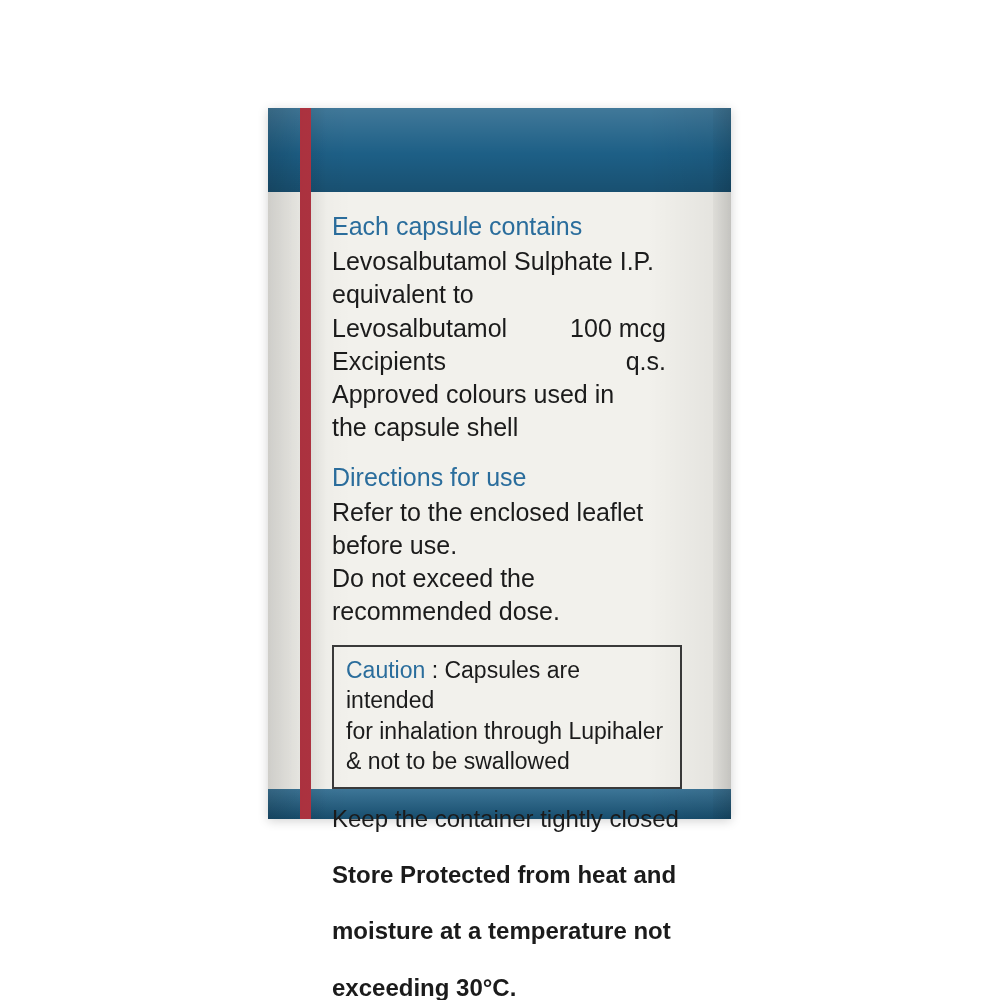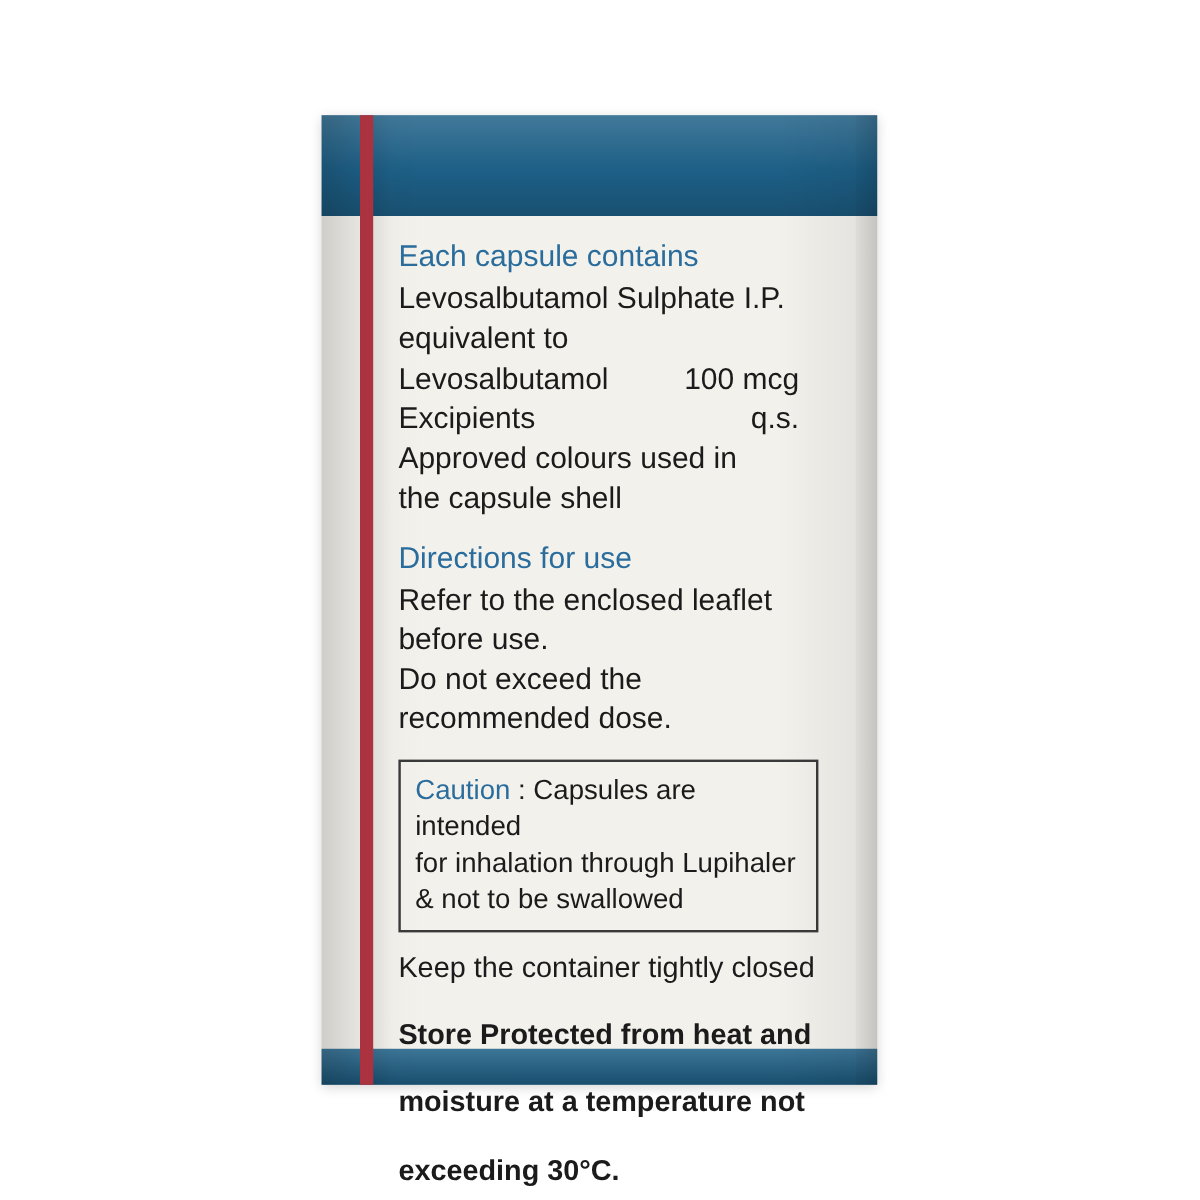--- a/index.html
+++ b/index.html
@@ -16,23 +16,23 @@
     width: 1000px;
     height: 1000px;
     background: #ffffff;
     overflow: hidden;
   }
 
   
   .carton {
     position: absolute;
     left: 268px;
-    top: 96px;
+    top: 108px;
     width: 463px;
-    height: 808px;
+    height: 711px;
     background: #f2f1ec;
     box-shadow: 0 2px 10px rgba(0,0,0,0.18);
   }
 
   
   .side-panel {
     position: absolute;
     right: 0;
     top: 0;
     width: 18px;

